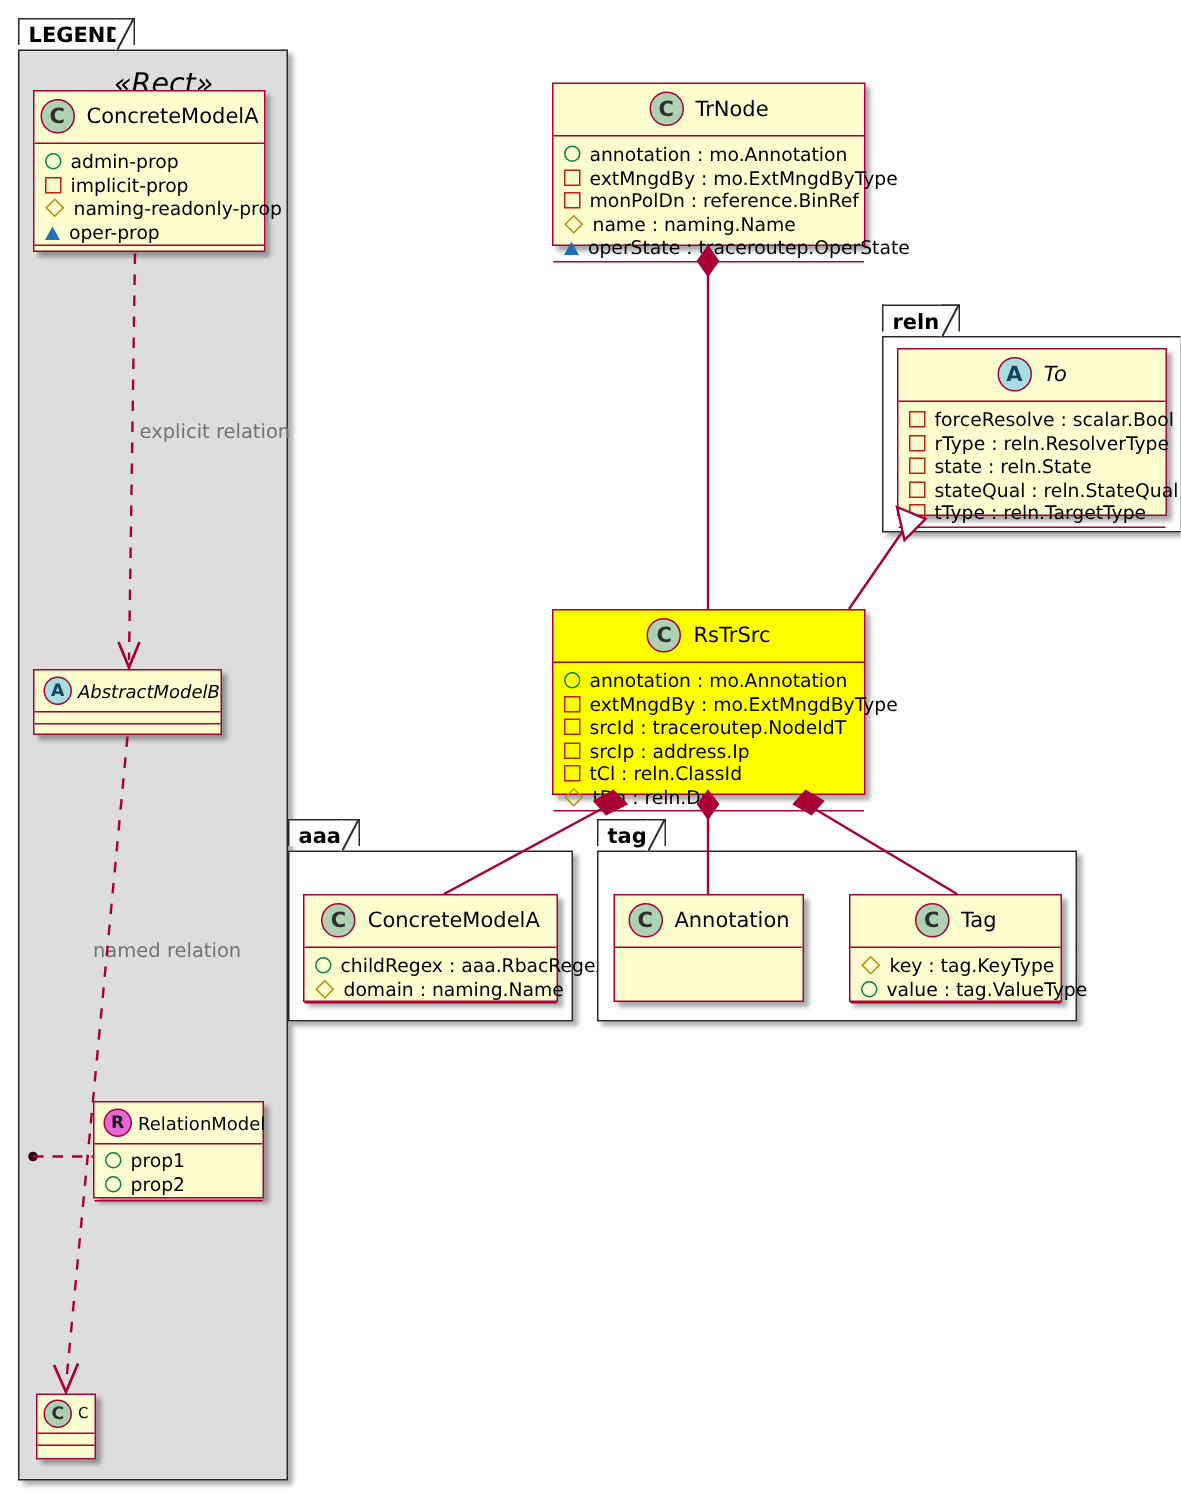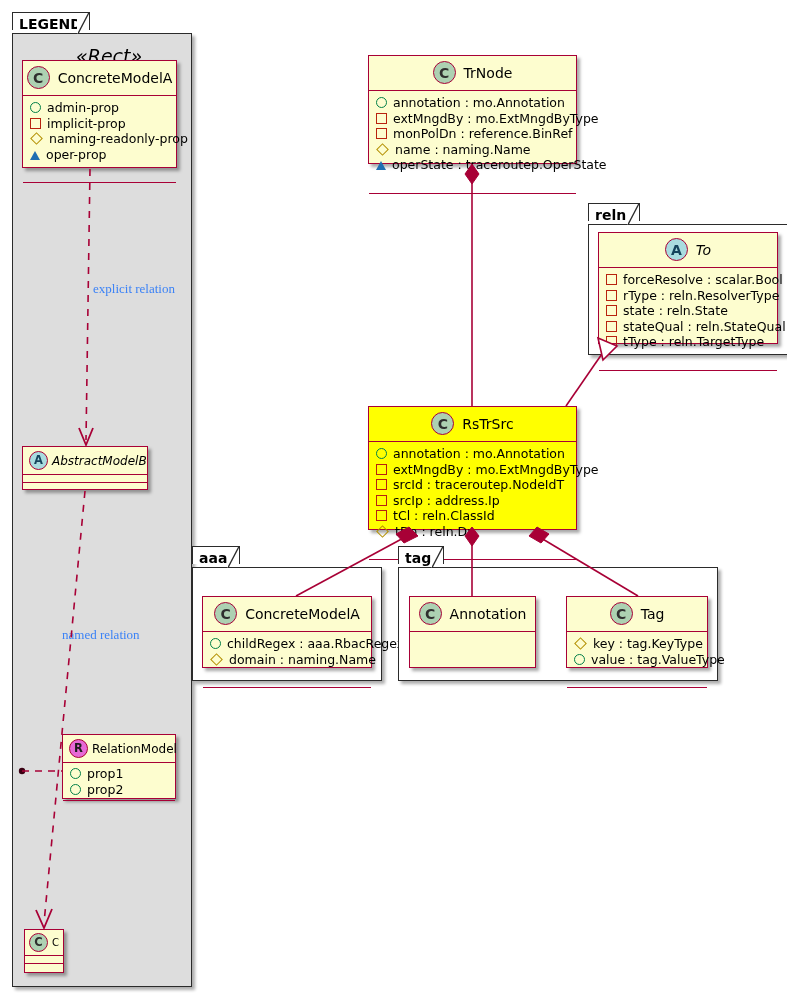--- a/index.html
+++ b/index.html
@@ -42,21 +42,21 @@
   .cls.hl{background:#ffff00;}
   .cls-head{
     display:flex;align-items:center;justify-content:center;gap:8px;
     padding:5px 10px 6px 10px;border-bottom:1.6px solid #a80036;
     font-size:14px;color:#000;white-space:nowrap;
   }
   .cls-head.small{font-size:12px;padding:4px 6px 4px 6px;justify-content:flex-start;gap:4px;}
   .cls-name{font-weight:normal;}
   .cls-name.italic{font-style:italic;}
   .cls-attrs{
-    padding:4px 8px 20px 7px;border-bottom:1.6px solid #a80036;
+    padding:4px 8px 1px 7px;border-bottom:1.6px solid #a80036;
     font-size:12.5px;color:#000;line-height:15.5px;
   }
   .cls-foot{height:9px;}
   .attr{display:flex;align-items:center;gap:6px;white-space:nowrap;}
 
   
   .stereo{
     position:absolute;font-size:19px;font-style:italic;color:#000;
     white-space:nowrap;
   }
@@ -73,21 +73,21 @@
   .badge.sm{width:17px;height:17px;font-size:11.5px;}
 
   
   .gl{width:11px;height:11px;flex:0 0 auto;display:inline-block;position:relative;}
   .gl-circle{border:1.5px solid #038048;border-radius:50%;width:9px;height:9px;background:transparent;}
   .gl-square{border:1.5px solid #b8220f;width:9px;height:9px;background:transparent;}
   .gl-diamond{border:1.5px solid #b38f00;width:7px;height:7px;background:transparent;
               transform:rotate(45deg);margin:2px;}
   .gl-tri{width:0;height:0;border-left:5.5px solid transparent;border-right:5.5px solid transparent;
           border-bottom:9px solid #1f6fb2;background:transparent;position:relative;top:1px;}
-  .edge-label{position:absolute;font-size:13px;color:#3b82f6;white-space:nowrap;font-family:Liberation Serif, serif;}
+  .edge-label{position:absolute;font-size:13px;color:#737373;white-space:nowrap;}
   svg.lines{position:absolute;left:0;top:0;width:787px;height:997px;overflow:visible;pointer-events:none;}
 </style>
 </head>
 <body>
 
 <div id="canvas">
 
   <div class="pkg pkg-legend" style="left:12px;top:12px;width:180px;height:975px;">
     <div class="pkg-tab" style="width:78px;">LEGEND</div>
     <div class="pkg-body" style="top:21px;width:180px;height:954px;"></div>

